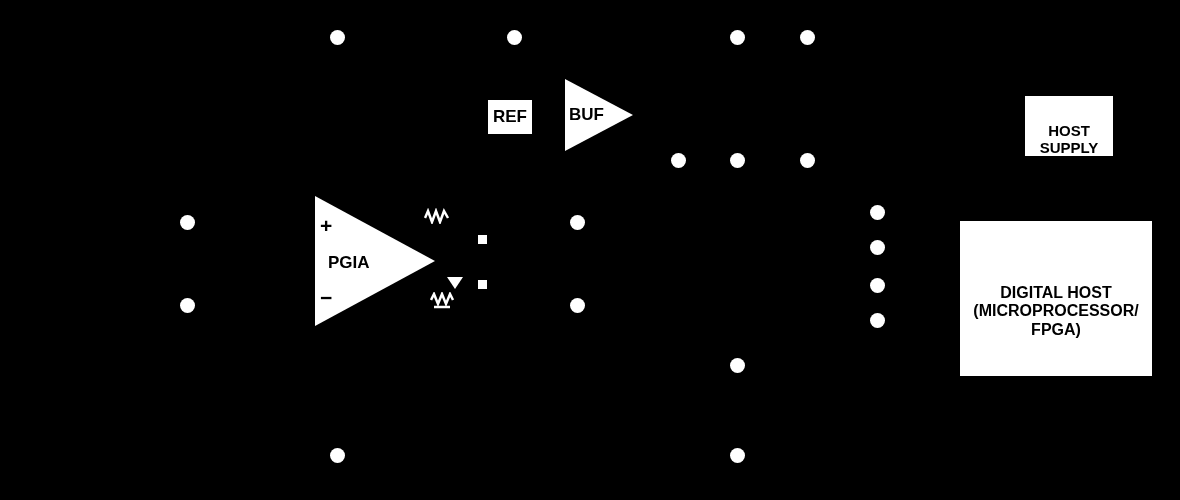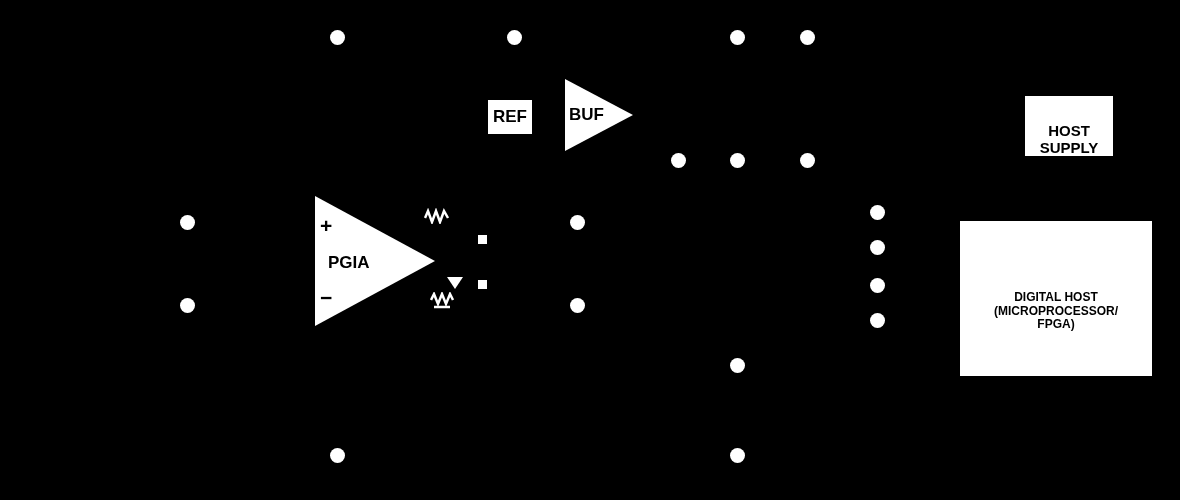--- a/index.html
+++ b/index.html
@@ -93,19 +93,19 @@
   <div class="sq" style="left:478px; top:235px;"></div>
   <svg style="left:446px; top:276px;" width="18" height="14" viewBox="0 0 18 14">
     <polygon points="1,1 17,1 9,13" fill="#ffffff"></polygon>
   </svg>
   <div class="sq" style="left:478px; top:280px;"></div>
   <svg style="left:430px; top:292px;" width="26" height="18" viewBox="0 0 26 18">
     <polyline points="1,8 4,2 8,12 12,2 16,12 20,2 23,8" fill="none" stroke="#ffffff" stroke-width="2.5"></polyline>
     <line x1="4" y1="15" x2="20" y2="15" stroke="#ffffff" stroke-width="2.5"></line>
   </svg>
 
-  <div class="wbox pre" style="left:960px; top:195px; width:192px; height:155px; font-size:12px;">
+  <div class="wbox pre" style="left:960px; top:195px; width:192px; height:155px; font-size:16px;">
     <span class="pre">DIGITAL HOST
 (MICROPROCESSOR/
 FPGA)</span>
   </div>
 
 </div>
 
 </body></html>

